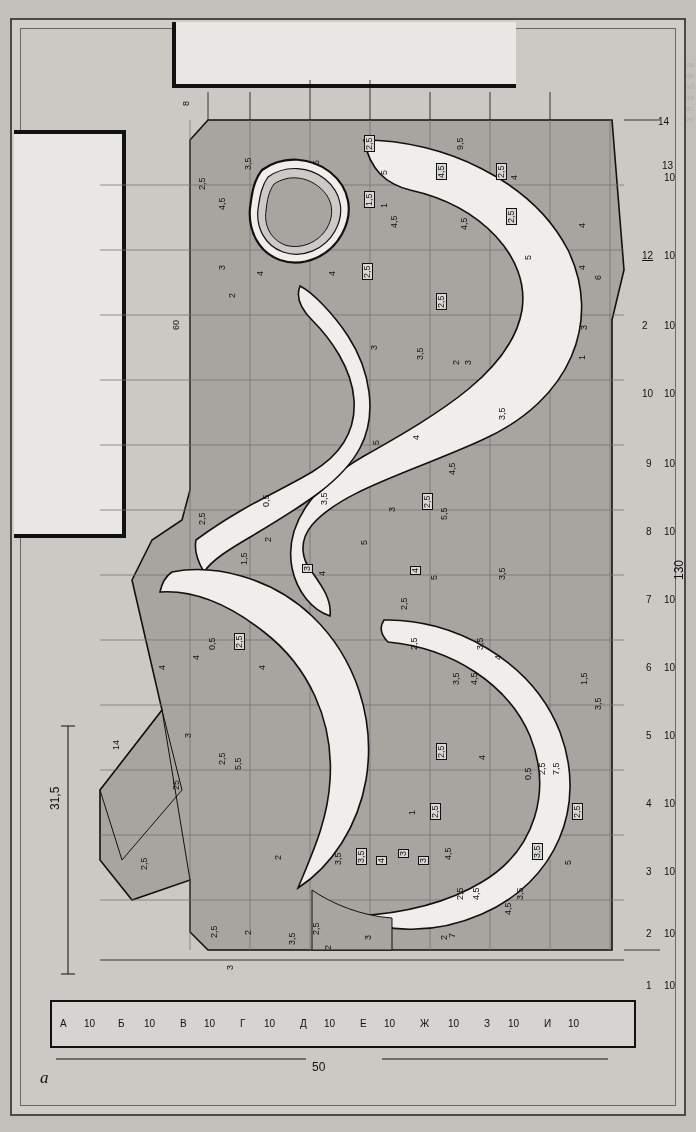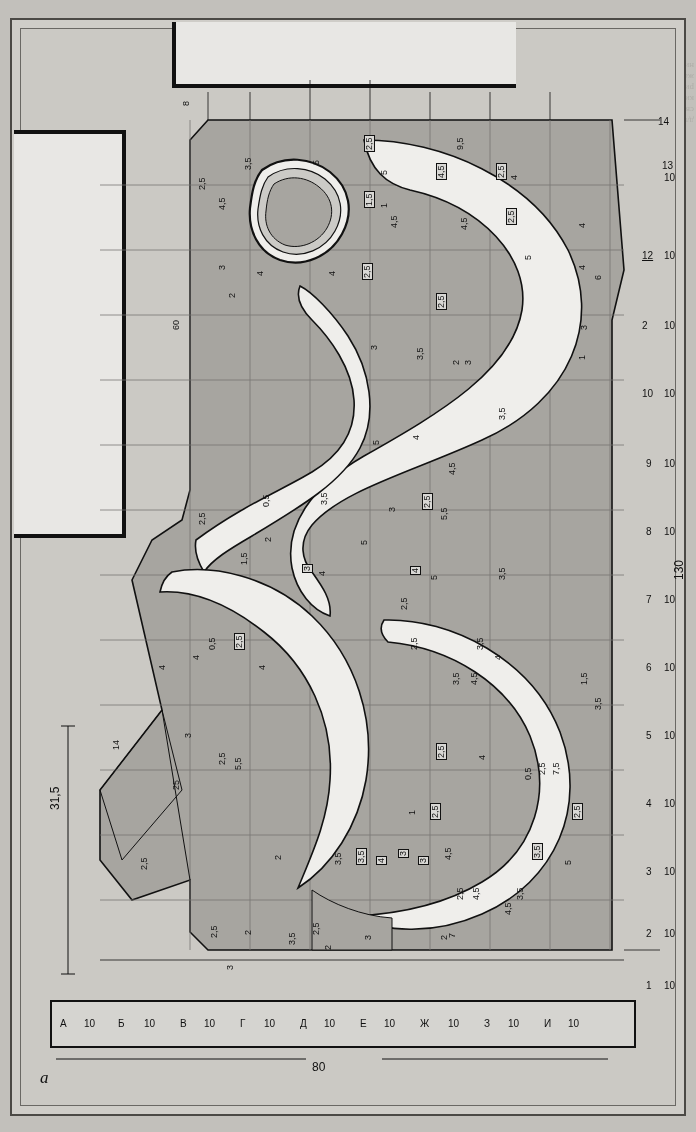--- a/index.html
+++ b/index.html
@@ -294,21 +294,21 @@
       <div class="lab" style="left:308px;top:16px;">Е</div>
       <div class="lab" style="left:332px;top:16px;">10</div>
       <div class="lab" style="left:368px;top:16px;">Ж</div>
       <div class="lab" style="left:396px;top:16px;">10</div>
       <div class="lab" style="left:432px;top:16px;">З</div>
       <div class="lab" style="left:456px;top:16px;">10</div>
       <div class="lab" style="left:492px;top:16px;">И</div>
       <div class="lab" style="left:516px;top:16px;">10</div>
     </div>
 
-    <div class="callout" style="left:300px;top:1040px;">80</div>
+    <div class="callout" style="left:300px;top:1040px;">50</div>
     <svg width="560" height="14" style="left:40px;top:1032px;">
       <line x1="4" y1="7" x2="254" y2="7" stroke="#111" stroke-width="1"></line>
       <line x1="330" y1="7" x2="556" y2="7" stroke="#111" stroke-width="1"></line>
     </svg>
 
     <div id="fig-label">а</div>
   </div>
 </div>
 
 </body></html>

